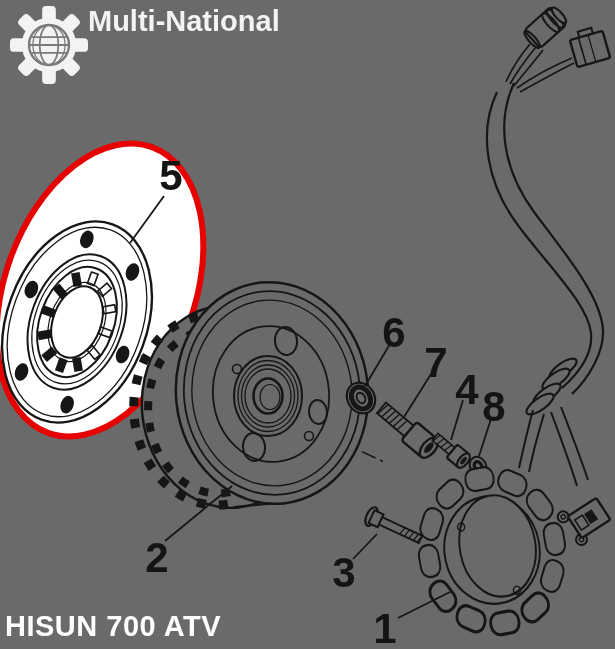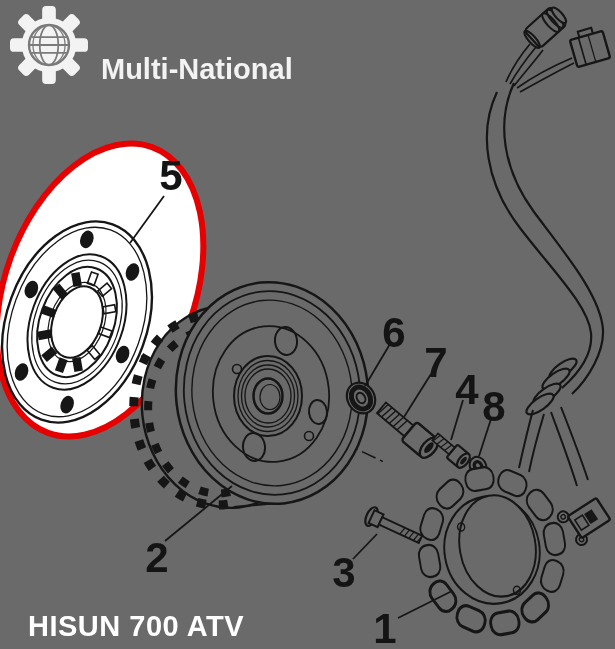--- a/index.html
+++ b/index.html
@@ -1,23 +1,23 @@
 <!DOCTYPE html>
 <html><head>
 <meta charset="utf-8">
 <style>
   html,body{margin:0;padding:0;background:#444;}
   .stage{position:relative;width:615px;height:649px;background:#6a6a6a;overflow:hidden;
          font-family:"Liberation Sans", sans-serif;}
   .stage svg.art{position:absolute;inset:0;}
-  .logo{position:absolute;top:6px;left:10px;display:flex;align-items:flex-end;gap:13px;}
+  .logo{position:absolute;top:6px;left:10px;display:flex;align-items:flex-start;}
   .logo .txt{display:flex;flex-direction:column;}
   .brand-title{font-size:29px;font-weight:bold;color:#f3f3f3;line-height:1.05;letter-spacing:0px;}
   .brand-sub{font-size:12px;font-weight:bold;color:#b3b3b3;letter-spacing:6.5px;margin-top:3px;}
-  .footer{position:absolute;left:28px;top:610px;font-size:29px;font-weight:bold;color:#ffffff;letter-spacing:0.5px;}
+  .footer{position:absolute;left:5px;top:610px;font-size:29px;font-weight:bold;color:#ffffff;letter-spacing:0.5px;}
   .lbl{font-family:"Liberation Sans",sans-serif;font-size:42px;font-weight:600;fill:#141414;}
   .ln{stroke:#161616;fill:none;}
   .fillbg{fill:#6a6a6a;}
   .dark{fill:#161616;}
 </style>
 </head>
 <body>
 
 <div class="stage">
 

